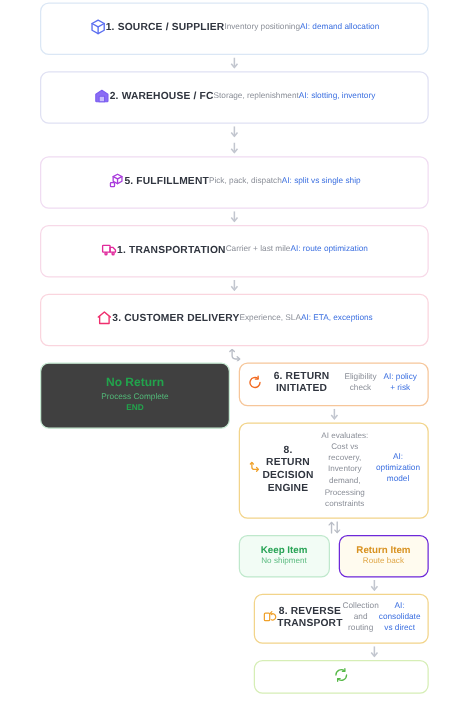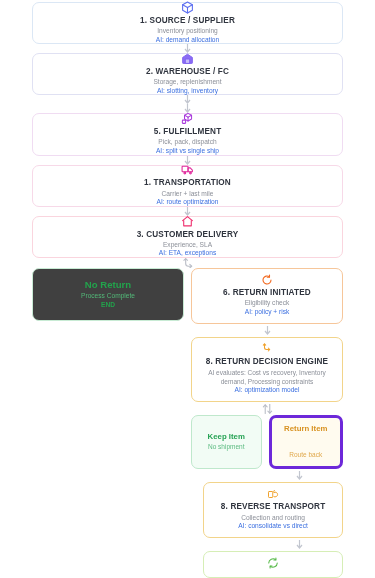--- a/index.html
+++ b/index.html
@@ -21,21 +21,21 @@
   }
 
   
   .card {
     border: 1px solid #dbe7f5;
     border-radius: 7px;
     background: #ffffff;
     padding: 5px 6px 6px 6px;
     text-align: center;
     display: flex;
-    flex-direction: column;
+    flex-direction: row;
     align-items: center;
     justify-content: center;
   }
   .icon {
     display: block;
     line-height: 0;
     margin-bottom: 2px;
   }
   .icon svg { display: block; }
   .card-title {
@@ -110,21 +110,21 @@
   
   .pill-row { display: flex; gap: 7px; }
   .pill {
     flex: 1;
     border-radius: 7px;
     text-align: center;
     padding: 6px 3px 7px 3px;
     display: flex; flex-direction: column; align-items: center; justify-content:center;
   }
   .pill.keep { border: 1px solid #bfe8cc; background: #f2fcf5; }
-  .pill.ret  { border: 3px solid #6d28d9; background: #fffbef; gap: 16px; }
+  .pill.ret  { border: 1px solid #6d28d9; background: #fffbef; }
   .pill-title { font-size: 7.8px; font-weight: bold; line-height: 1.3; }
   .pill-sub { font-size: 6.5px; line-height: 1.35; }
   .pill.keep .pill-title { color: #27a355; }
   .pill.keep .pill-sub   { color: #5bbb80; }
   .pill.ret  .pill-title { color: #d89221; }
   .pill.ret  .pill-sub   { color: #e0a84b; }
 
   .engine-desc { font-size: 6.5px; color: #8b8f98; line-height: 1.42; padding: 0 4px; }
 </style>
 </head>

